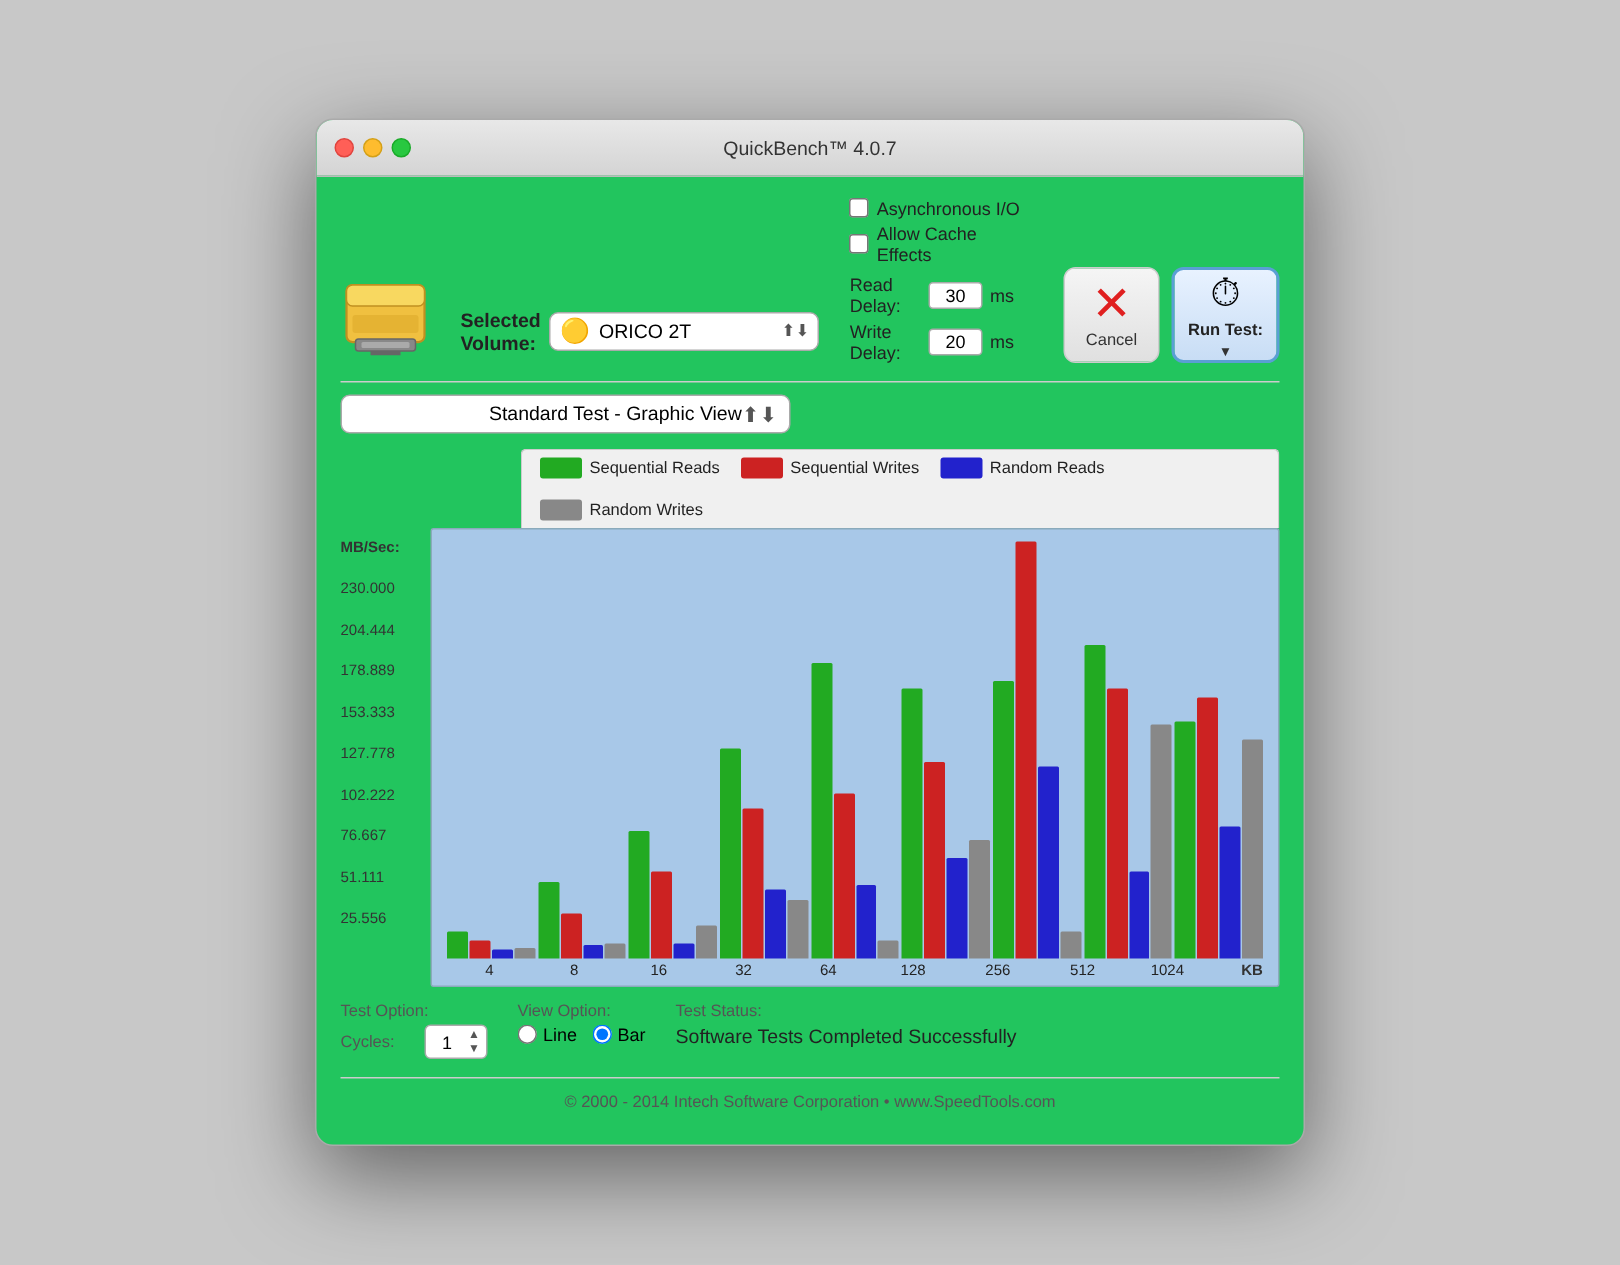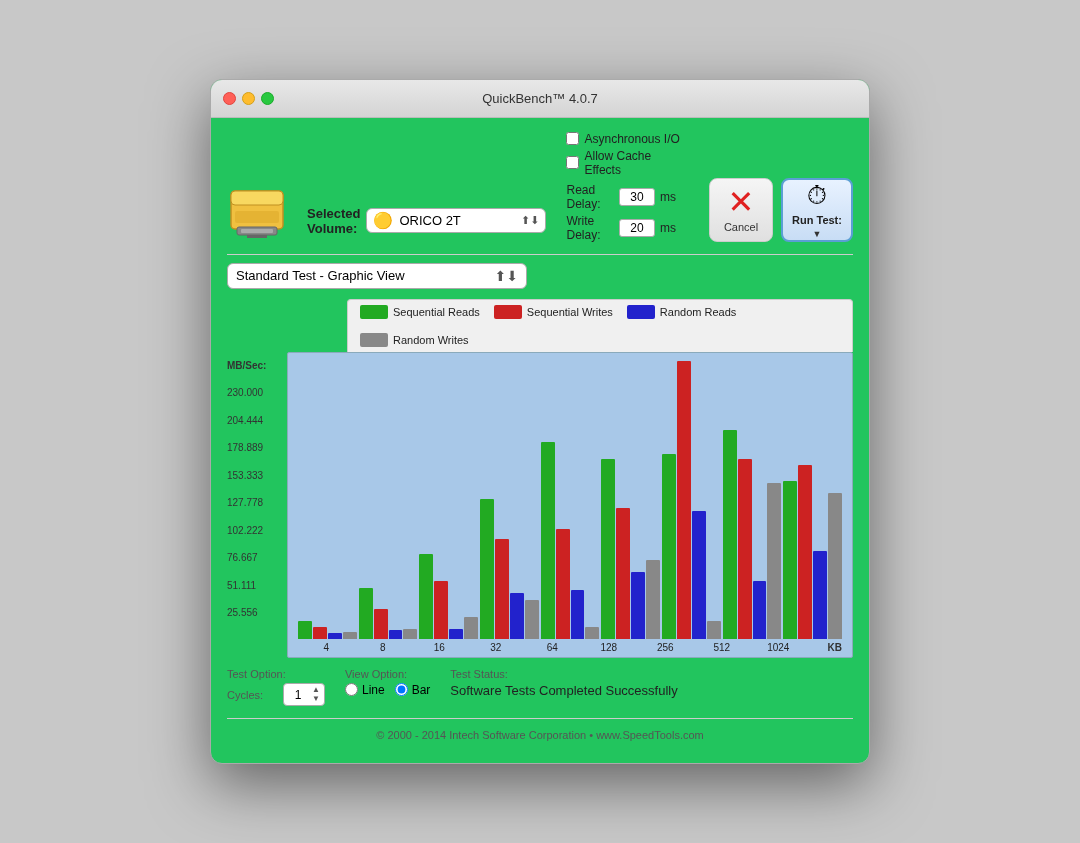--- a/index.html
+++ b/index.html
@@ -201,21 +201,21 @@
     }
     .test-dropdown {
       display: flex;
       align-items: center;
       background: white;
       border: 1px solid #aaa;
       border-radius: 6px;
       padding: 4px 8px;
       width: 300px;
       cursor: pointer;
-      justify-content: space-between;
+      justify-content: flex-end;
     }
     .test-dropdown-name { font-size: 13px; }
     .test-dropdown-arrow { font-size: 14px; color: #555; }
 
     
     .chart-legend {
       display: flex;
       align-items: center;
       gap: 14px;
       background: #f0f0f0;

